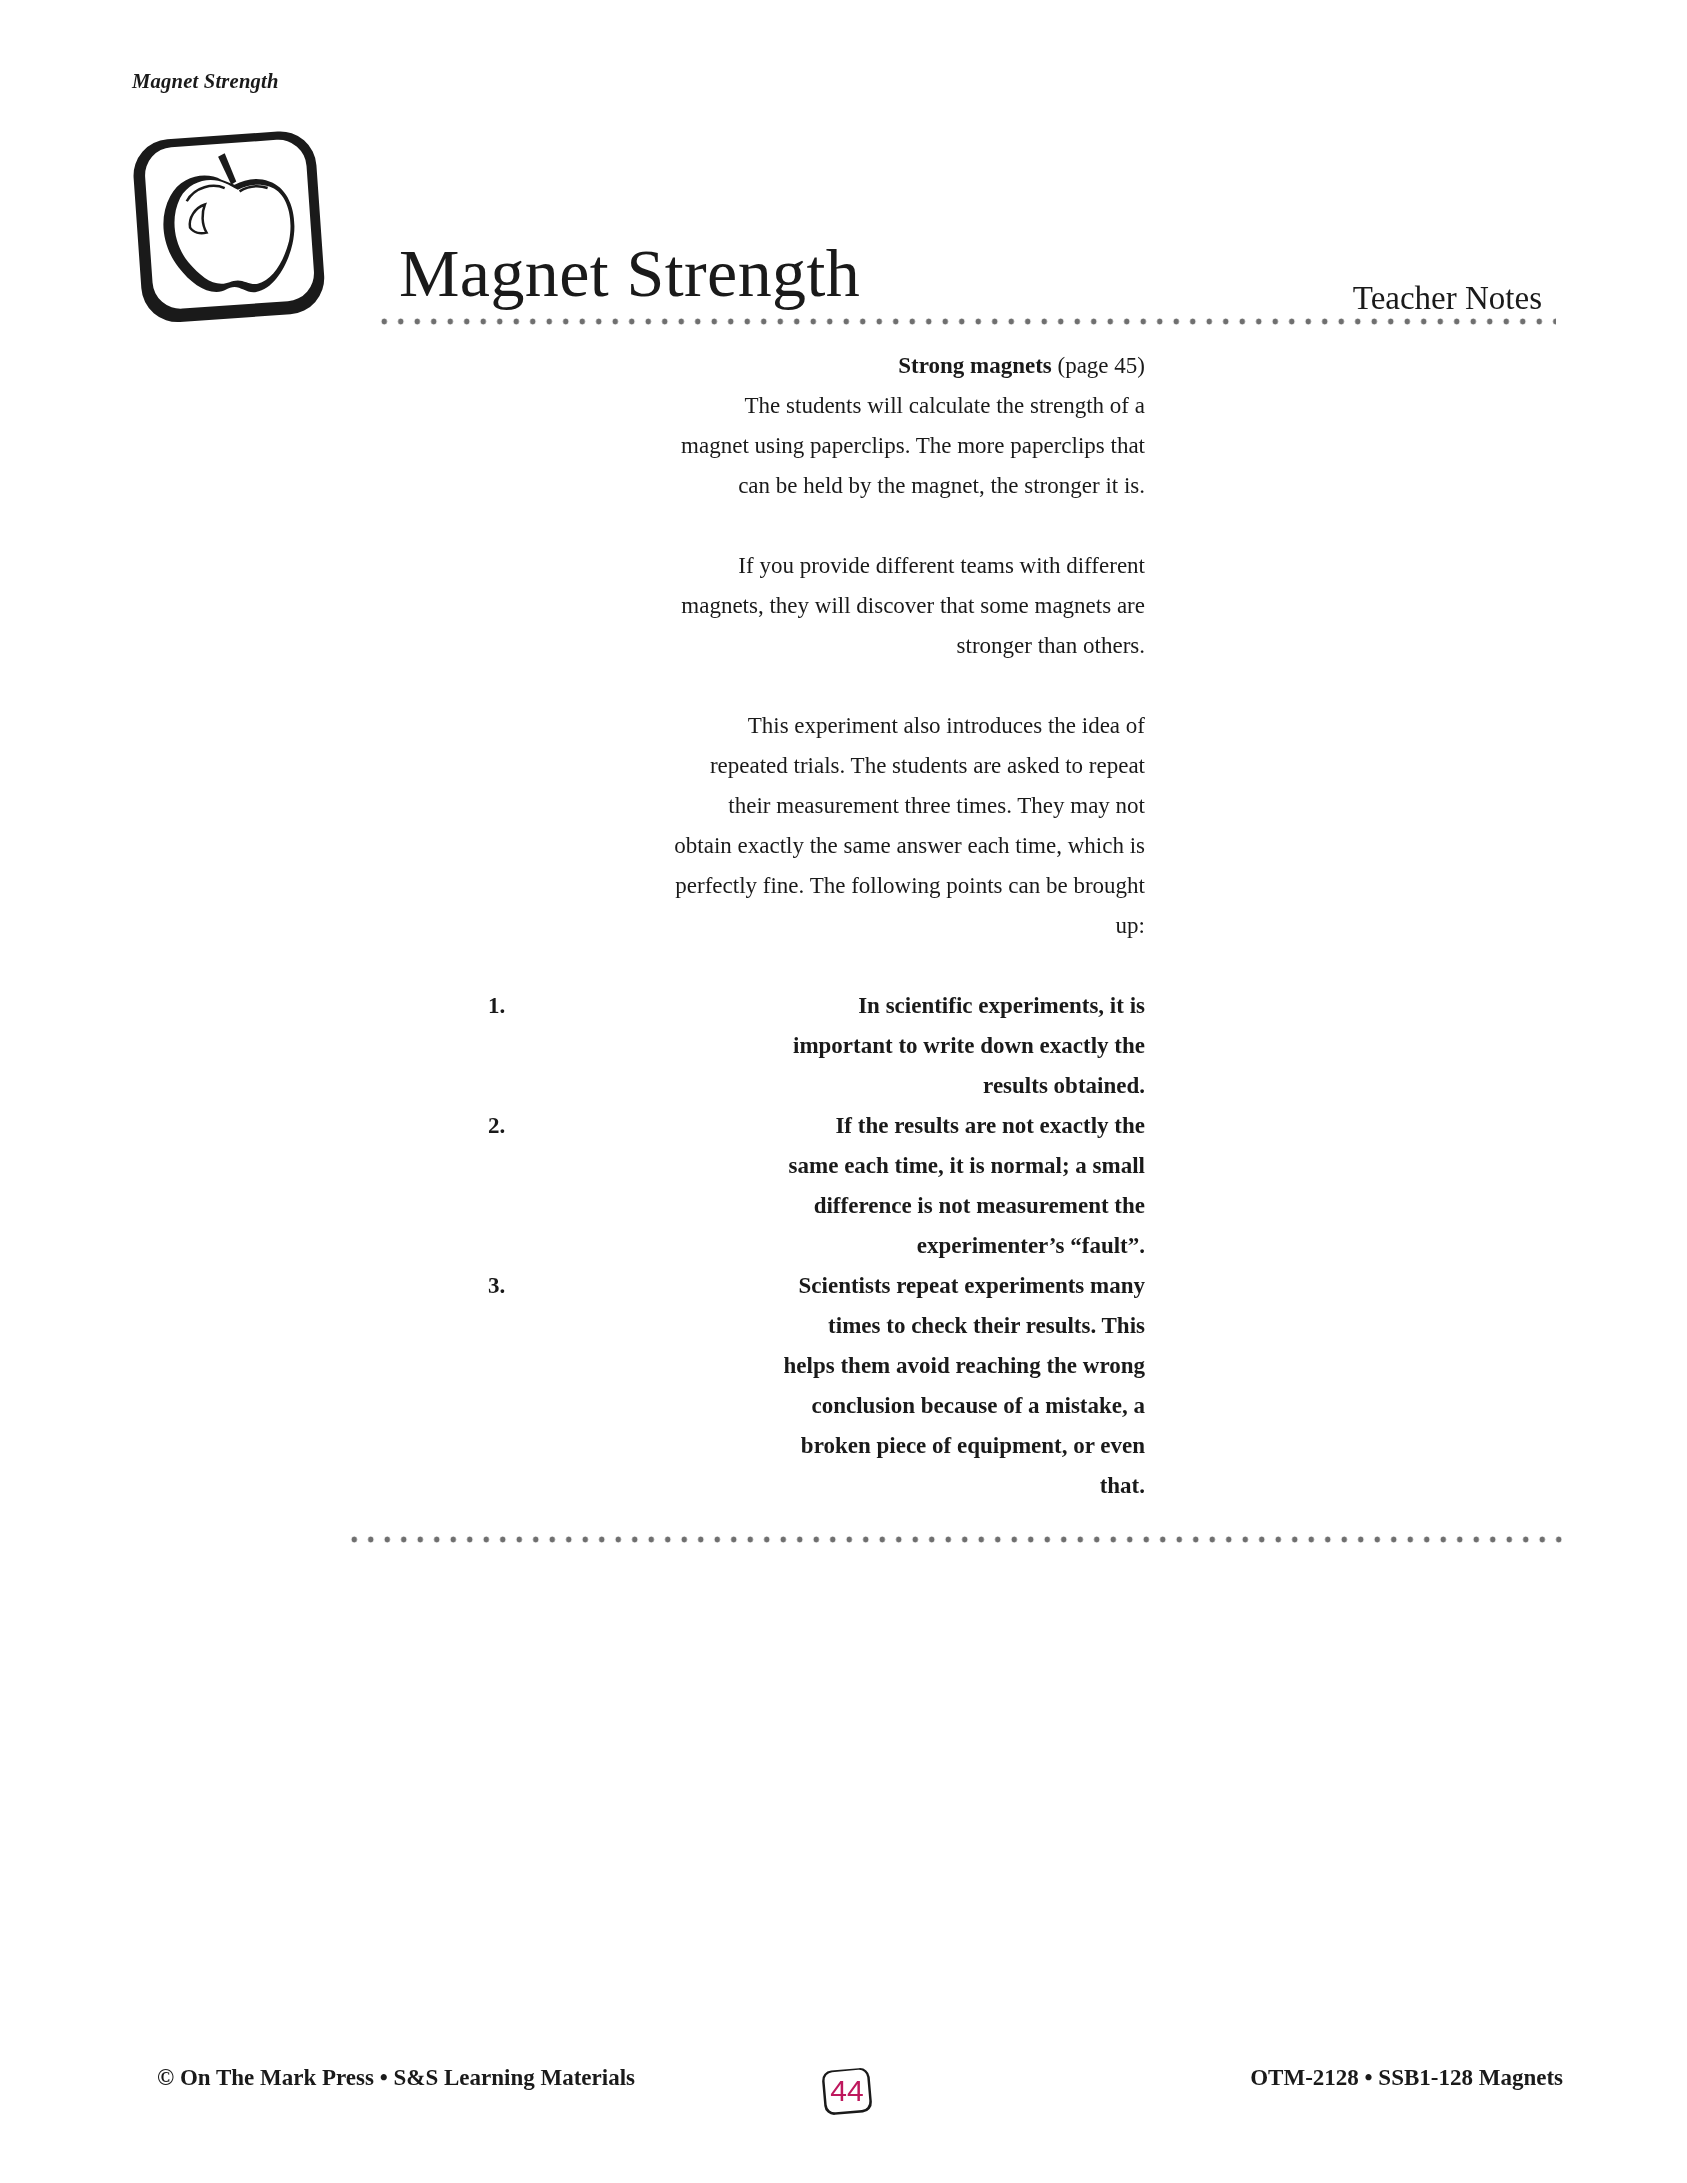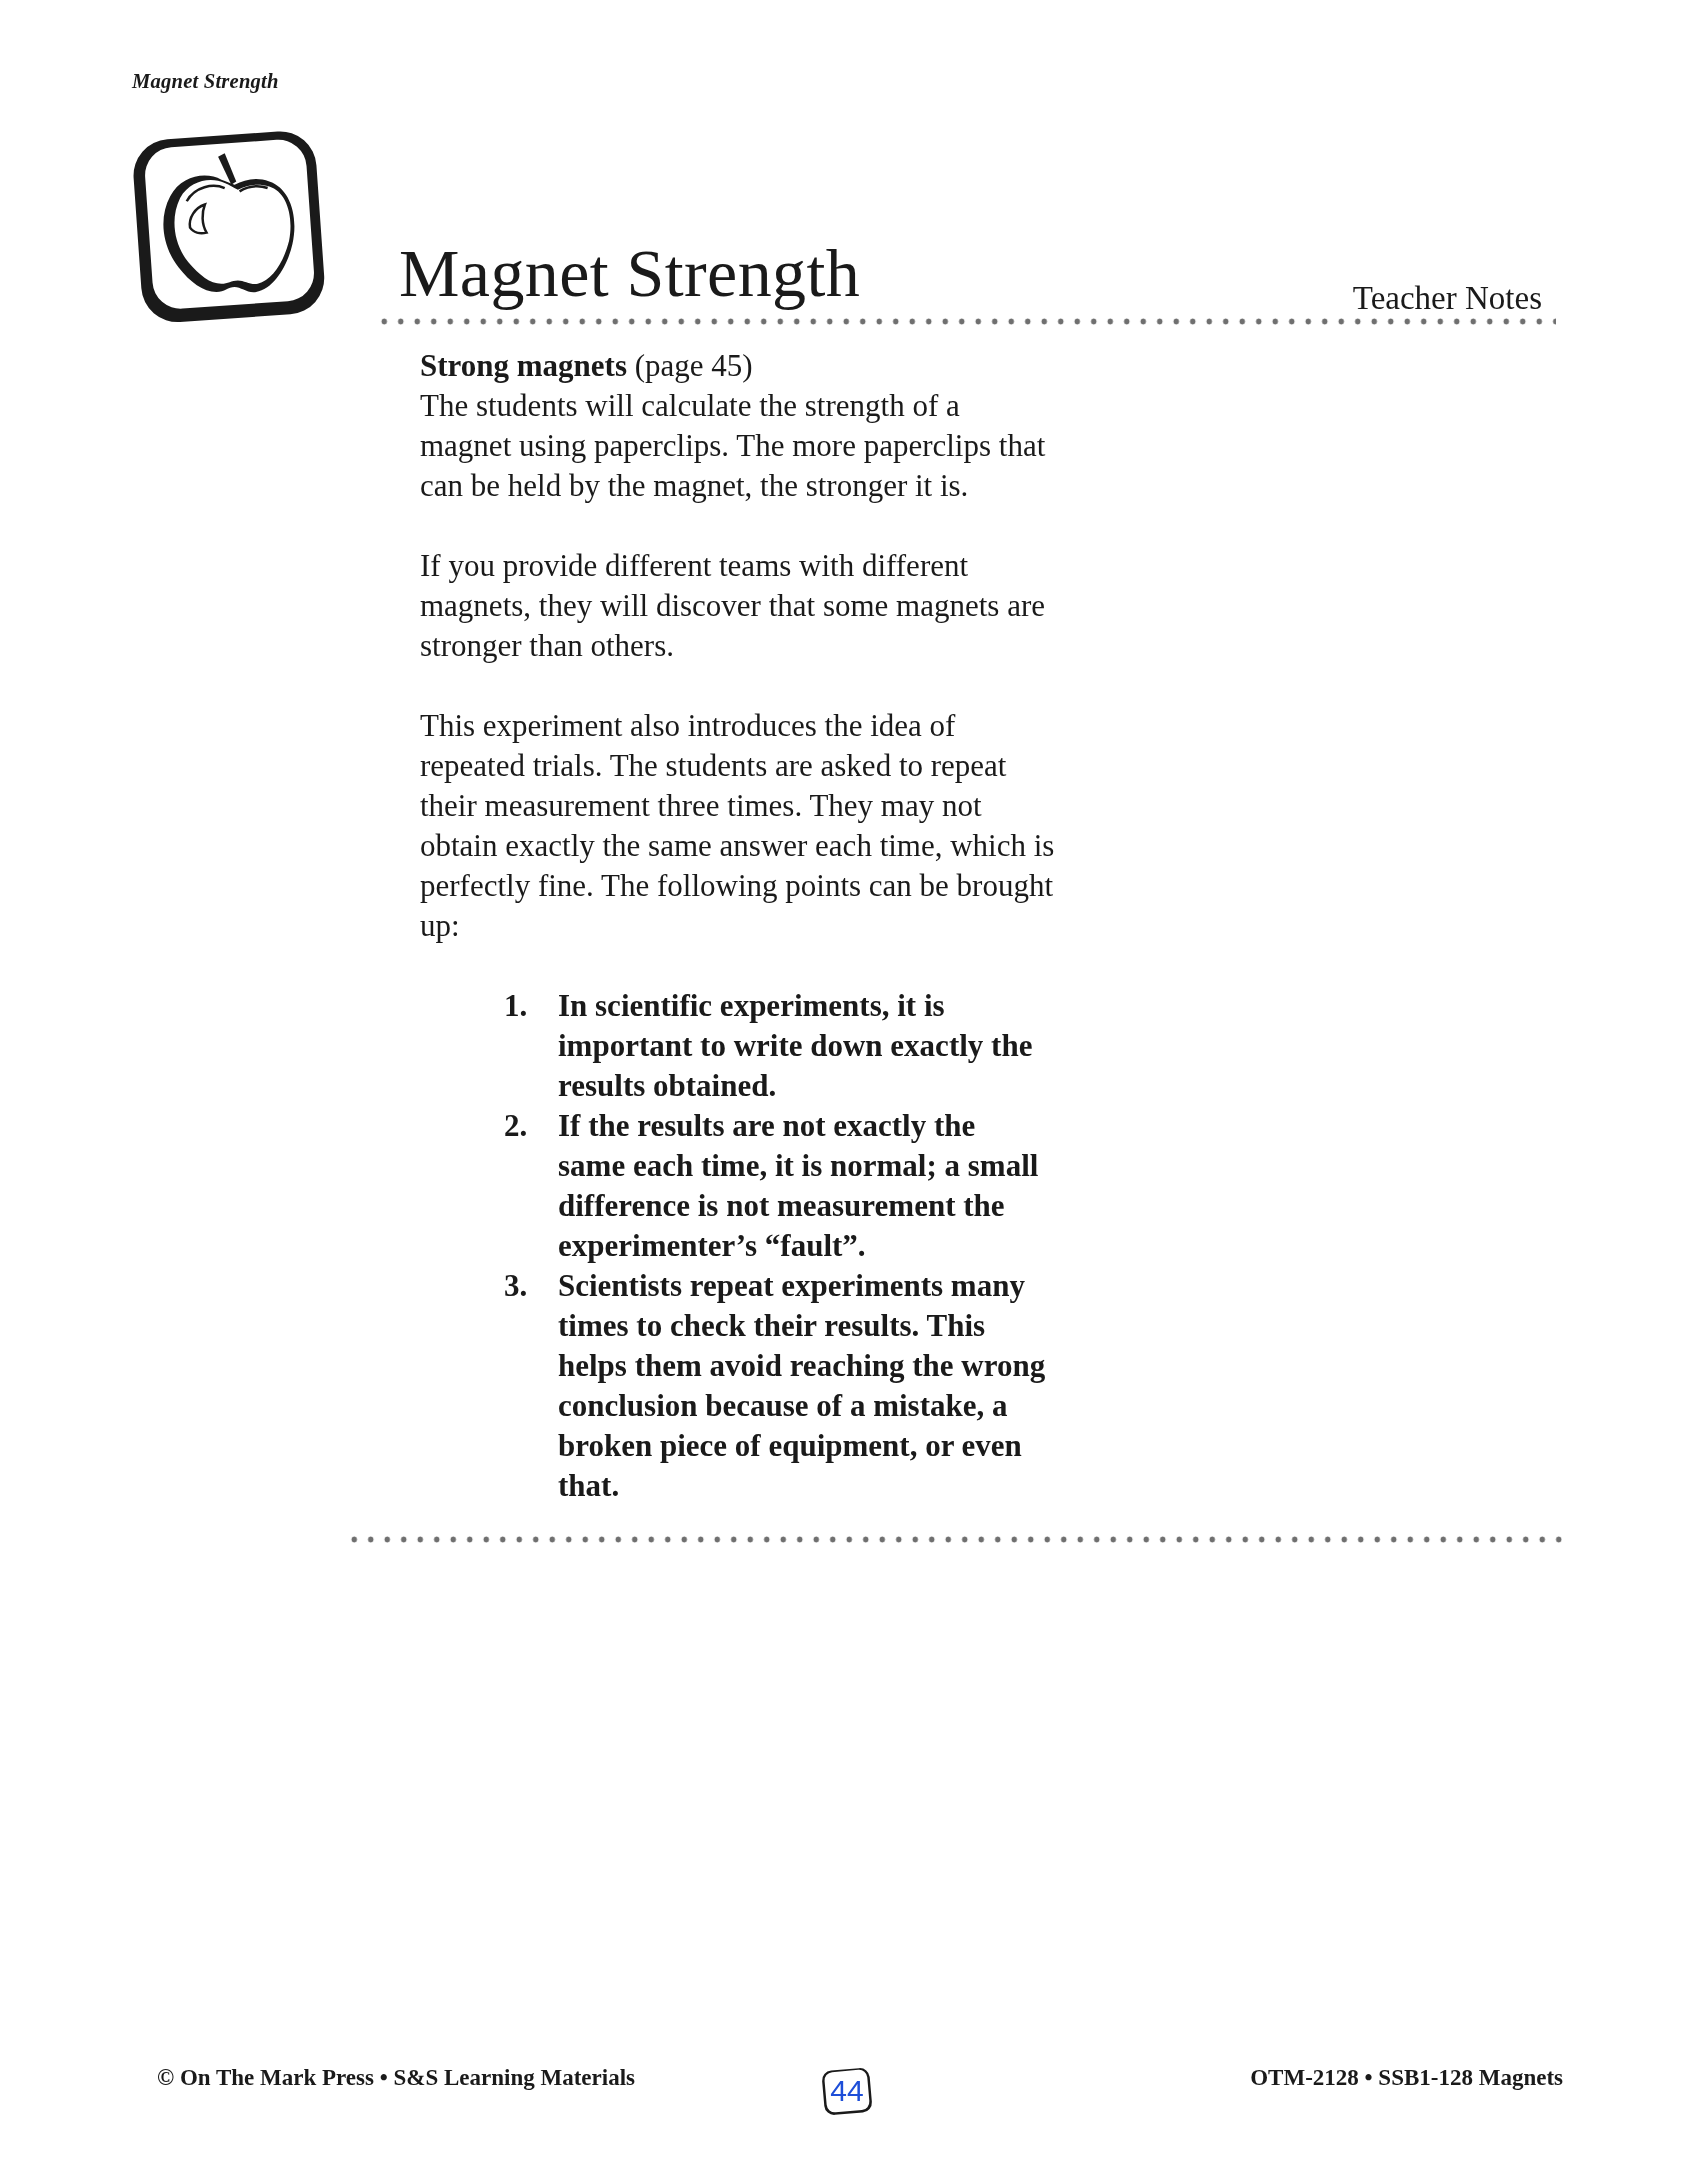--- a/index.html
+++ b/index.html
@@ -58,25 +58,26 @@
       height: 6.6px;
       background-image: radial-gradient(circle, #6f6f6f 2.6px, transparent 3.1px);
       background-size: 16.5px 6.6px;
       background-repeat: repeat-x;
       background-position: 0 0;
     }
     .dot-rule-top { left: 376px; top: 318px; width: 1180px; }
     .dot-rule-bottom { left: 346px; top: 1536px; width: 1216px; }
 
     .body-col {
-      left: 420px;
+      left: 404px;
       top: 346px;
       width: 741px;
-      font-size: 31px;
+      font-size: 23px;
       line-height: 40px;
+      text-align: right;
     }
     .body-col p {
       margin: 0 0 40px 0;
       white-space: nowrap;
     }
     .body-col p .line { display: block; }
     .subhead-bold { font-weight: bold; }
 
     .point-list {
       list-style: none;
@@ -123,21 +124,21 @@
     }
     .page-number-box svg { position: absolute; left: 0; top: 0; }
     .page-number {
       position: absolute;
       left: 0; top: 8.2px;
       width: 56px;
       text-align: center;
       font-family: "Liberation Sans", sans-serif;
       font-size: 30px;
       line-height: 35px;
-      color: #1d4ed8;
+      color: #be185d;
     }
   </style>
 </head>
 <body>
 
 <div class="abs running-head">Magnet Strength</div>
 
 <div class="abs apple-icon">
   <svg width="208" height="208" viewBox="0 0 252 252" xmlns="http://www.w3.org/2000/svg">
 

